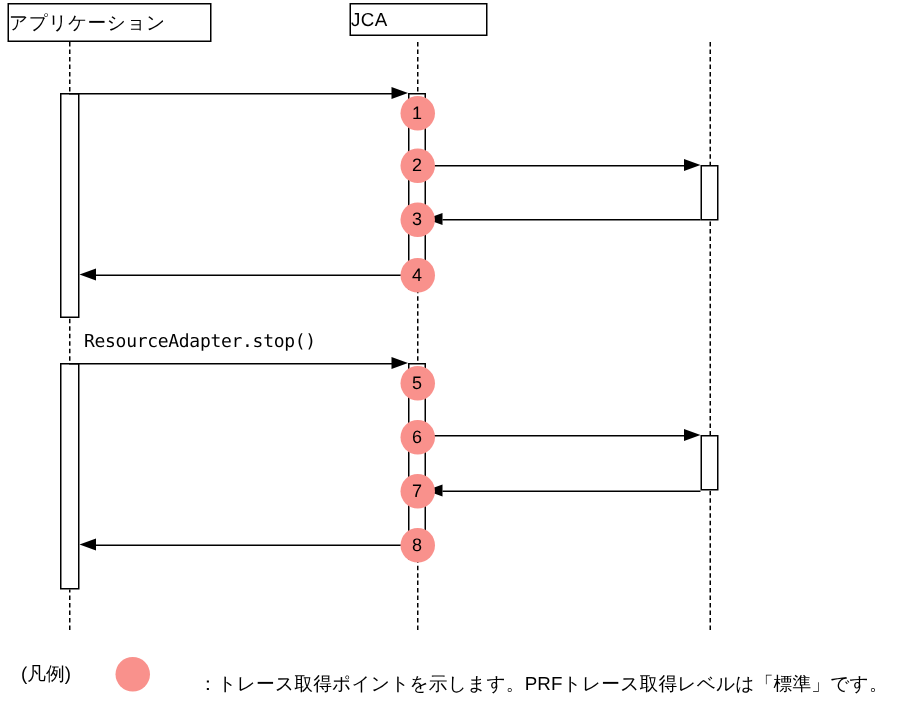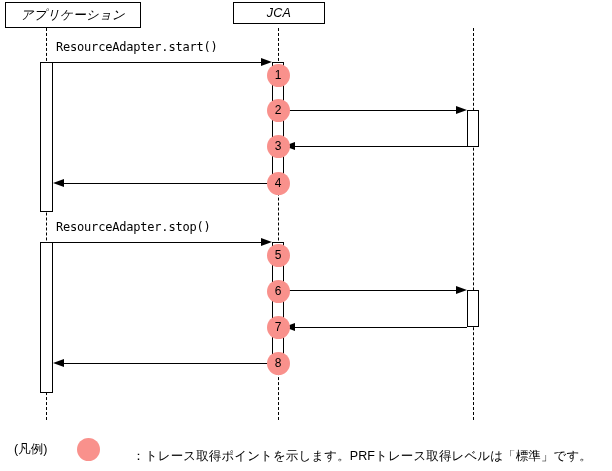--- a/index.html
+++ b/index.html
@@ -20,25 +20,24 @@
   }
 
   
   .actor-box {
     position: absolute;
     box-sizing: border-box;
     border: 1px solid #000000;
     background: #ffffff;
     display: flex;
     align-items: center;
-    justify-content: center;
+    justify-content: flex-start;
     font-size: 12.5px;
     letter-spacing: 0.3px;
     white-space: nowrap;
-    font-style: italic;
   }
 
   
   .lifeline {
     position: absolute;
     width: 0;
     border-left: 1px dashed #000000;
   }
 
   
@@ -134,21 +133,20 @@
   <div class="lifeline" style="left:473px; top:28px; height:392px;"></div>
 
   <div class="activation" style="left:40px; top:62px; width:13px; height:150px;"></div>
   <div class="activation" style="left:272px; top:62px; width:12px; height:131px;"></div>
   <div class="activation" style="left:467px; top:110px; width:12px; height:37px;"></div>
 
   <div class="activation" style="left:40px; top:242px; width:13px; height:151px;"></div>
   <div class="activation" style="left:272px; top:242px; width:12px; height:131px;"></div>
   <div class="activation" style="left:467px; top:290px; width:12px; height:37px;"></div>
 
-  <div class="msg-label" style="left:56px; top:40px;">ResourceAdapter.start()</div>
   <div class="msg-line" style="left:46px; top:62px; width:222px;"></div>
   <div class="arrowhead right" style="left:261px; top:57.5px;"></div>
 
   <div class="msg-line" style="left:284px; top:110px; width:172px;"></div>
   <div class="arrowhead right" style="left:456px; top:105.5px;"></div>
 
   <div class="msg-line" style="left:295px; top:146px; width:172px;"></div>
   <div class="arrowhead left" style="left:284px; top:141.5px;"></div>
 
   <div class="msg-line" style="left:64px; top:183px; width:208px;"></div>

